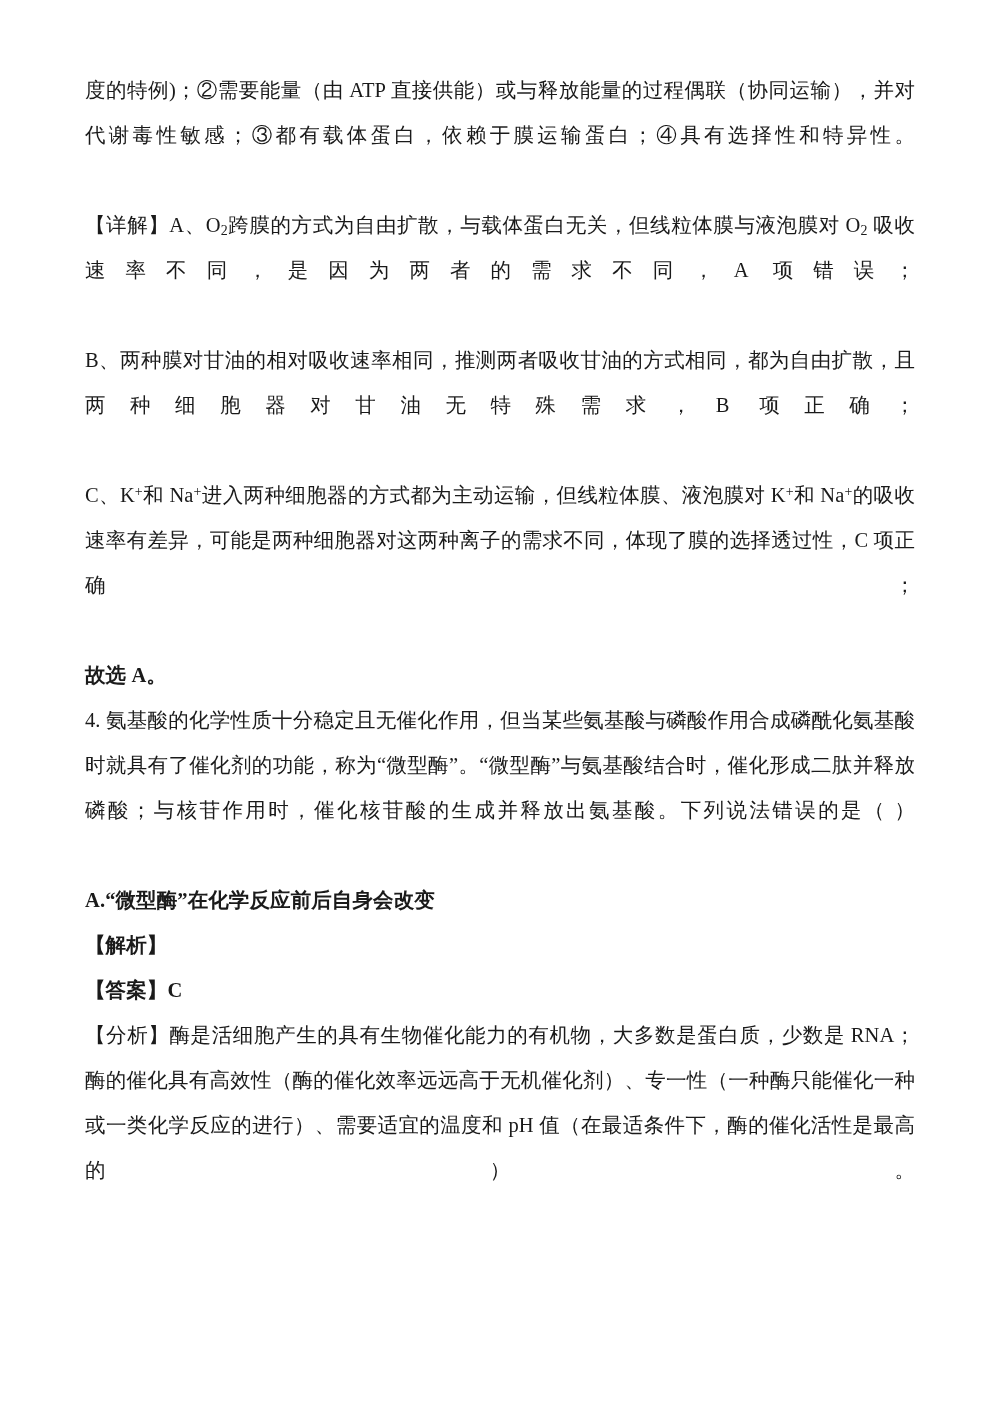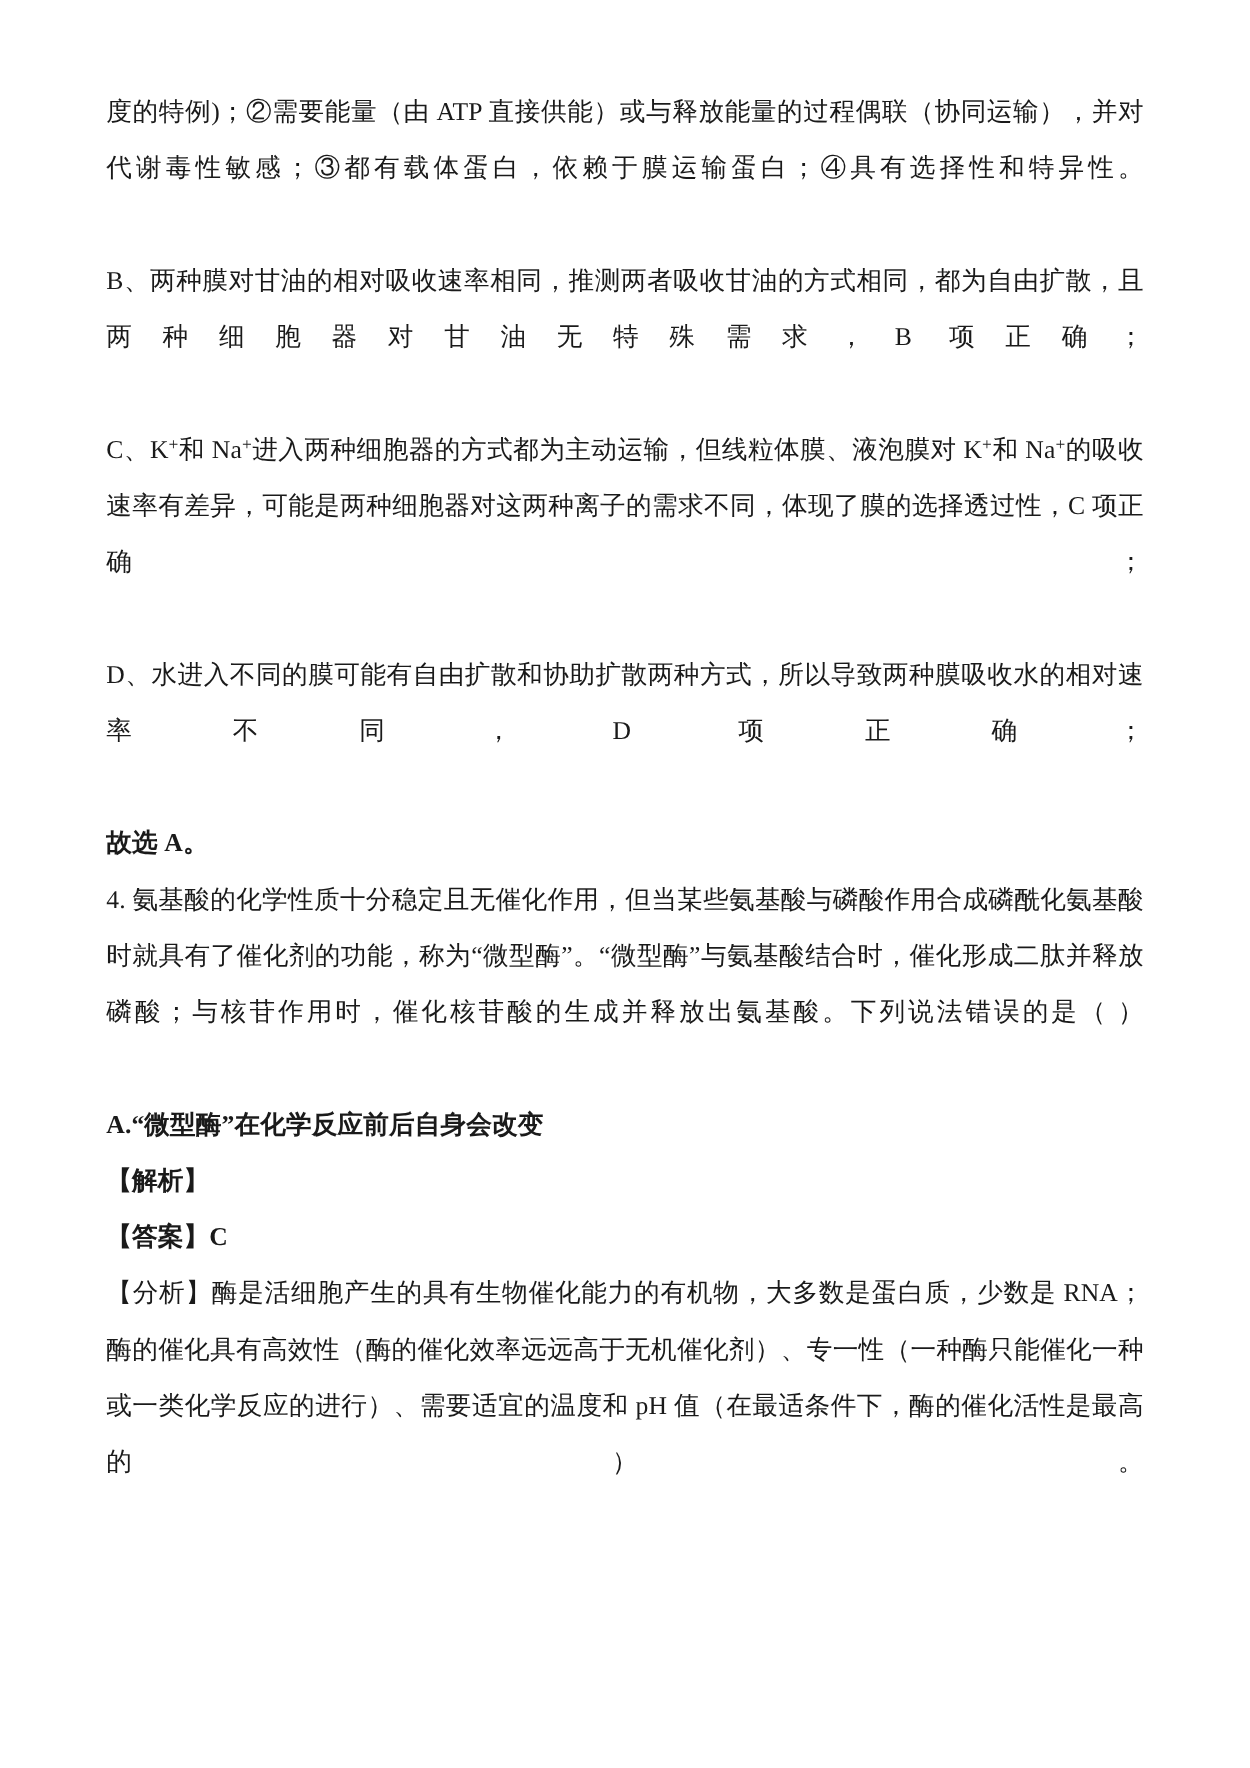--- a/index.html
+++ b/index.html
@@ -65,26 +65,26 @@
   }
 </style>
 </head>
 <body>
 
 <div class="page">
   <div class="body-text">
 
     <p class="para">度的特例)；②需要能量（由 ATP 直接供能）或与释放能量的过程偶联（协同运输），并对代谢毒性敏感；③都有载体蛋白，依赖于膜运输蛋白；④具有选择性和特异性。</p>
 
+    <p class="para"><span>【详解】A、O</span><sub>2</sub><span>跨膜的方式为自由扩散，与载体蛋白无关，但线粒体膜与液泡膜对 O</span><sub>2</sub><span> 吸收速率不同，是因为两者的需求不同，A 项错误；</span></p>
 
     <p class="para">B、两种膜对甘油的相对吸收速率相同，推测两者吸收甘油的方式相同，都为自由扩散，且两种细胞器对甘油无特殊需求，B 项正确；</p>
 
     <p class="para"><span>C、K</span><sup>+</sup><span>和 Na</span><sup>+</sup><span>进入两种细胞器的方式都为主动运输，但线粒体膜、液泡膜对 K</span><sup>+</sup><span>和 Na</span><sup>+</sup><span>的吸收速率有差异，可能是两种细胞器对这两种离子的需求不同，体现了膜的选择透过性，C 项正确；</span></p>
 
-    <p class="para">D、水进入不同的膜可能有自由扩散和协助扩散两种方式，所以导致两种膜吸收水的相对速率不同，D 项正确；</p>
 
     <p class="para noj">故选 A。</p>
 
     <p class="para">4. 氨基酸的化学性质十分稳定且无催化作用，但当某些氨基酸与磷酸作用合成磷酰化氨基酸时就具有了催化剂的功能，称为“微型酶”。“微型酶”与氨基酸结合时，催化形成二肽并释放磷酸；与核苷作用时，催化核苷酸的生成并释放出氨基酸。下列说法错误的是（    ）</p>
 
     <p class="para noj">A.“微型酶”在化学反应前后自身会改变</p>
 
 
 
 

